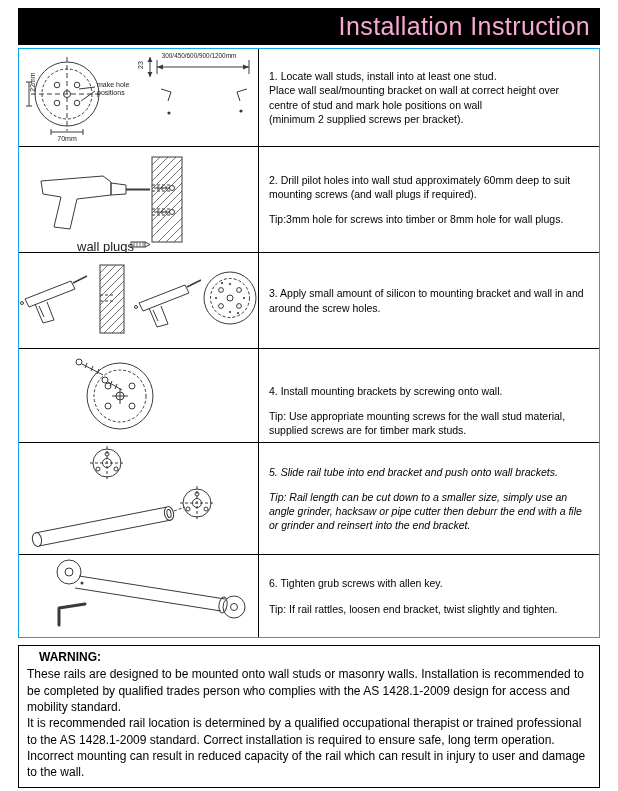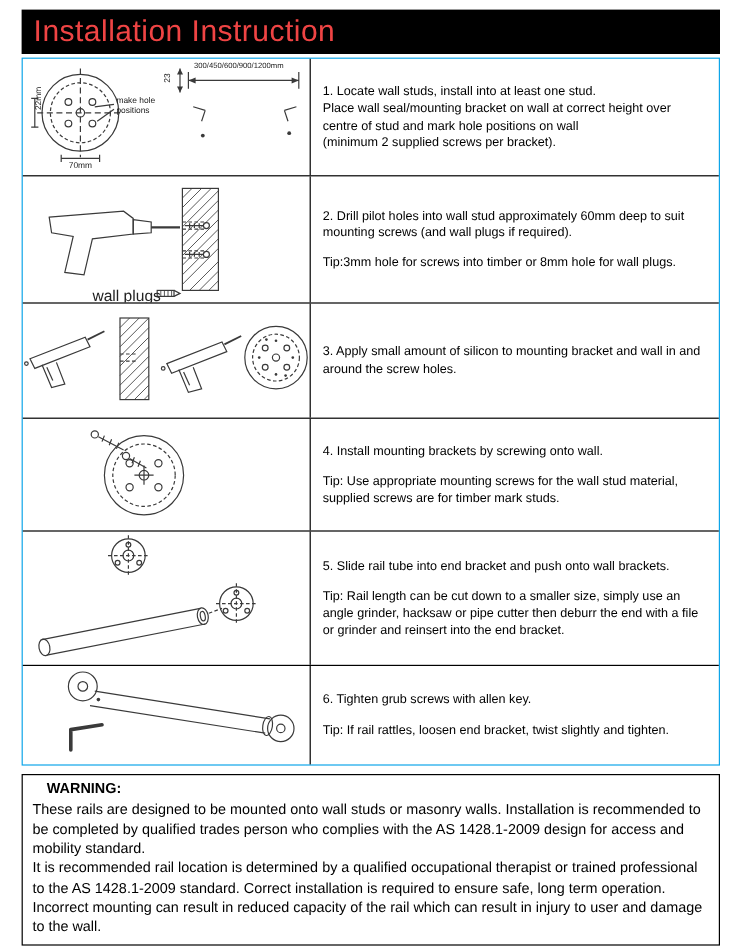--- a/index.html
+++ b/index.html
@@ -5,30 +5,30 @@
   * { box-sizing: border-box; }
   html, body { margin: 0; padding: 0; background: #ffffff; }
   body {
     width: 618px; height: 791px; overflow: hidden;
     font-family: "Liberation Sans", "DejaVu Sans", sans-serif;
     color: #000;
   }
   .page { position: relative; width: 618px; height: 791px; padding: 8px 18px 6px 18px; background: #fff; }
 
   .title-bar {
-    background: #000; color: #ef4444; height: 37px;
+    background: #000; color: #f9a8d4; height: 37px;
     display: flex; align-items: center; padding: 0 10px;
-    font-size: 25px; letter-spacing: 0.4px;
+    font-size: 25px; letter-spacing: 0.4px; justify-content: flex-end;
   }
 
   .steps-table { margin-top: 3px; border: 1px solid #0ea5e9; }
   .row { display: flex; border-bottom: 1px solid #000; }
   .row:last-child { border-bottom: 0; }
   .r1 { height: 98px; } .r2 { height: 106px; } .r3 { height: 96px; }
-  .r4 { height: 94px; } .r5 { height: 112px; } .r6 { height: 82px; }
+  .r4 { height: 94px; align-items: flex-end; } .r5 { height: 112px; font-style: italic; } .r6 { height: 82px; }
 
   .cell-ill { width: 240px; min-width: 240px; border-right: 1px solid #000; position: relative; overflow: hidden; }
   .cell-text {
     flex: 1; display: flex; flex-direction: column; justify-content: center;
     padding: 5px 10px; font-size: 10.5px; line-height: 1.34;
   }
   .cell-text p { margin: 0; white-space: pre-line; }
   .cell-text p.tip { margin-top: 11px; }
 
   .lbl { position: absolute; font-size: 7px; color: #222; line-height: 1.15; }

